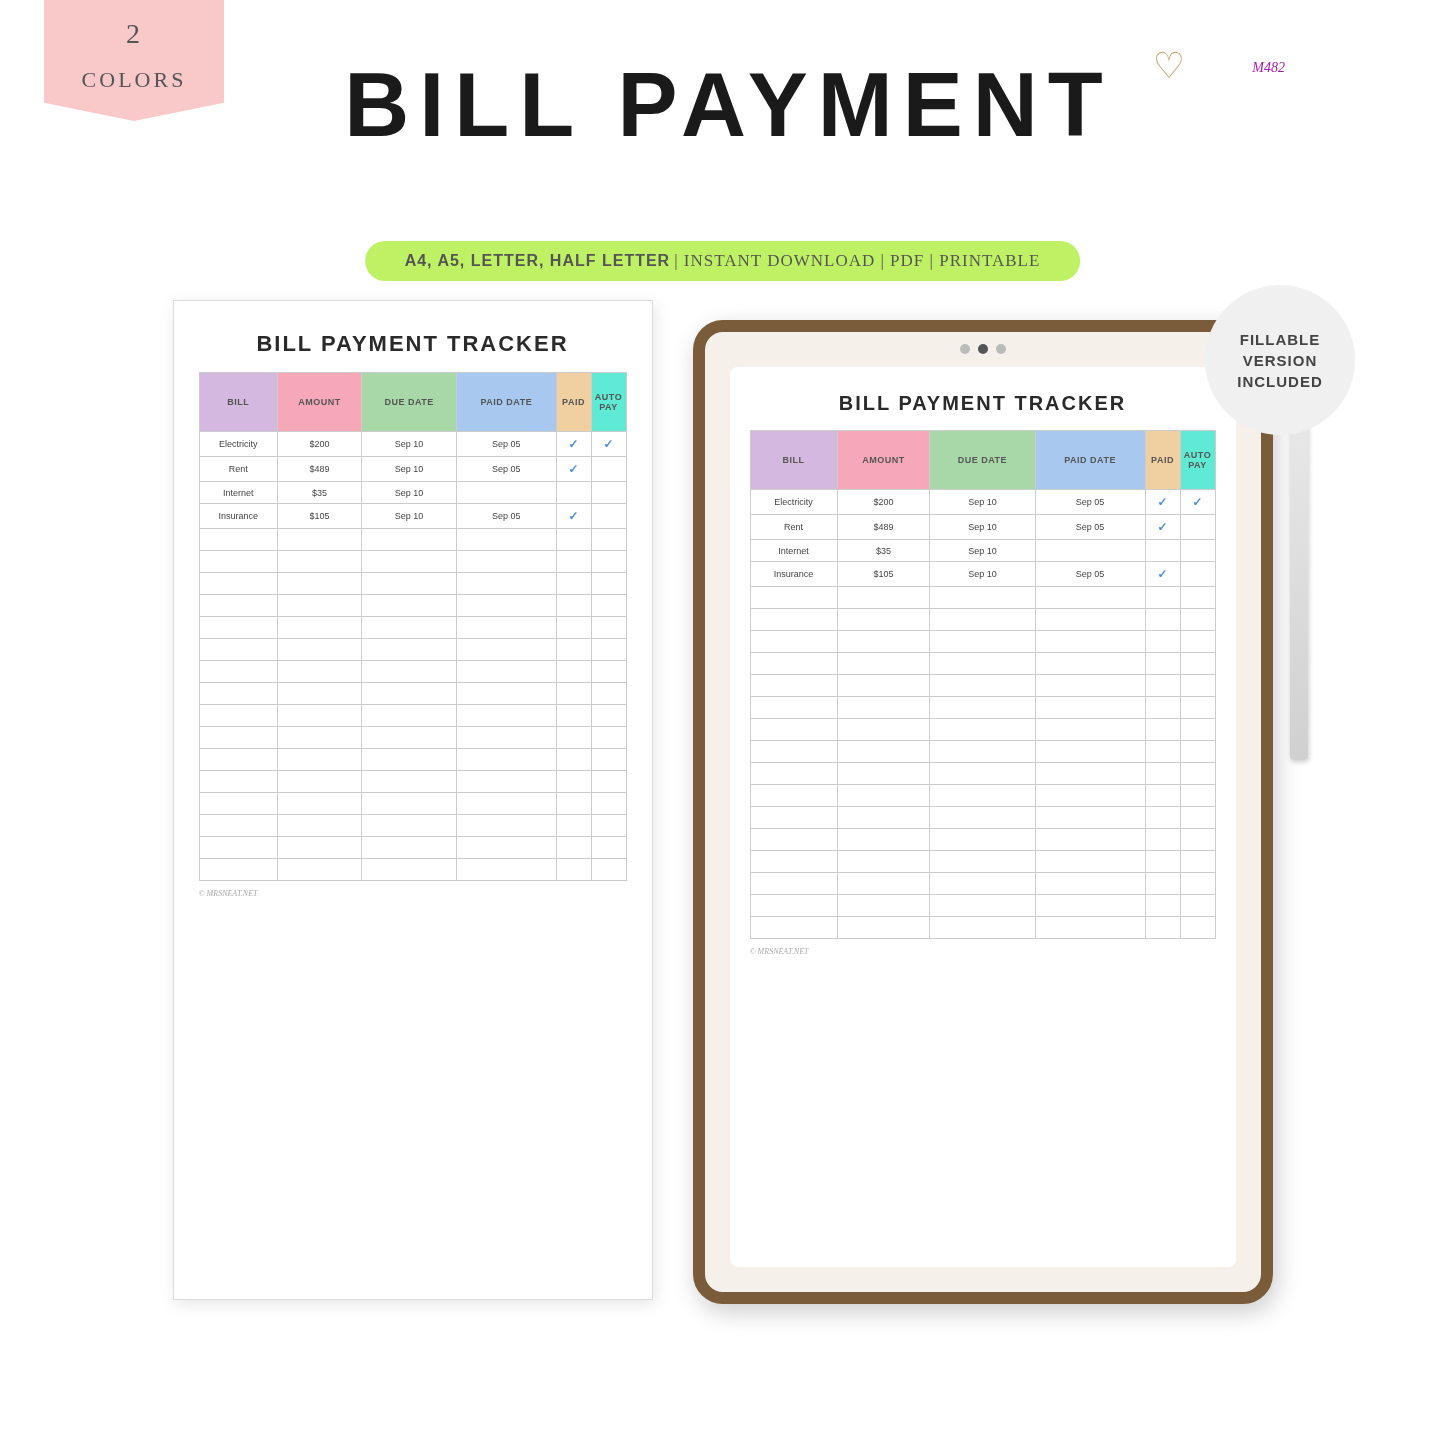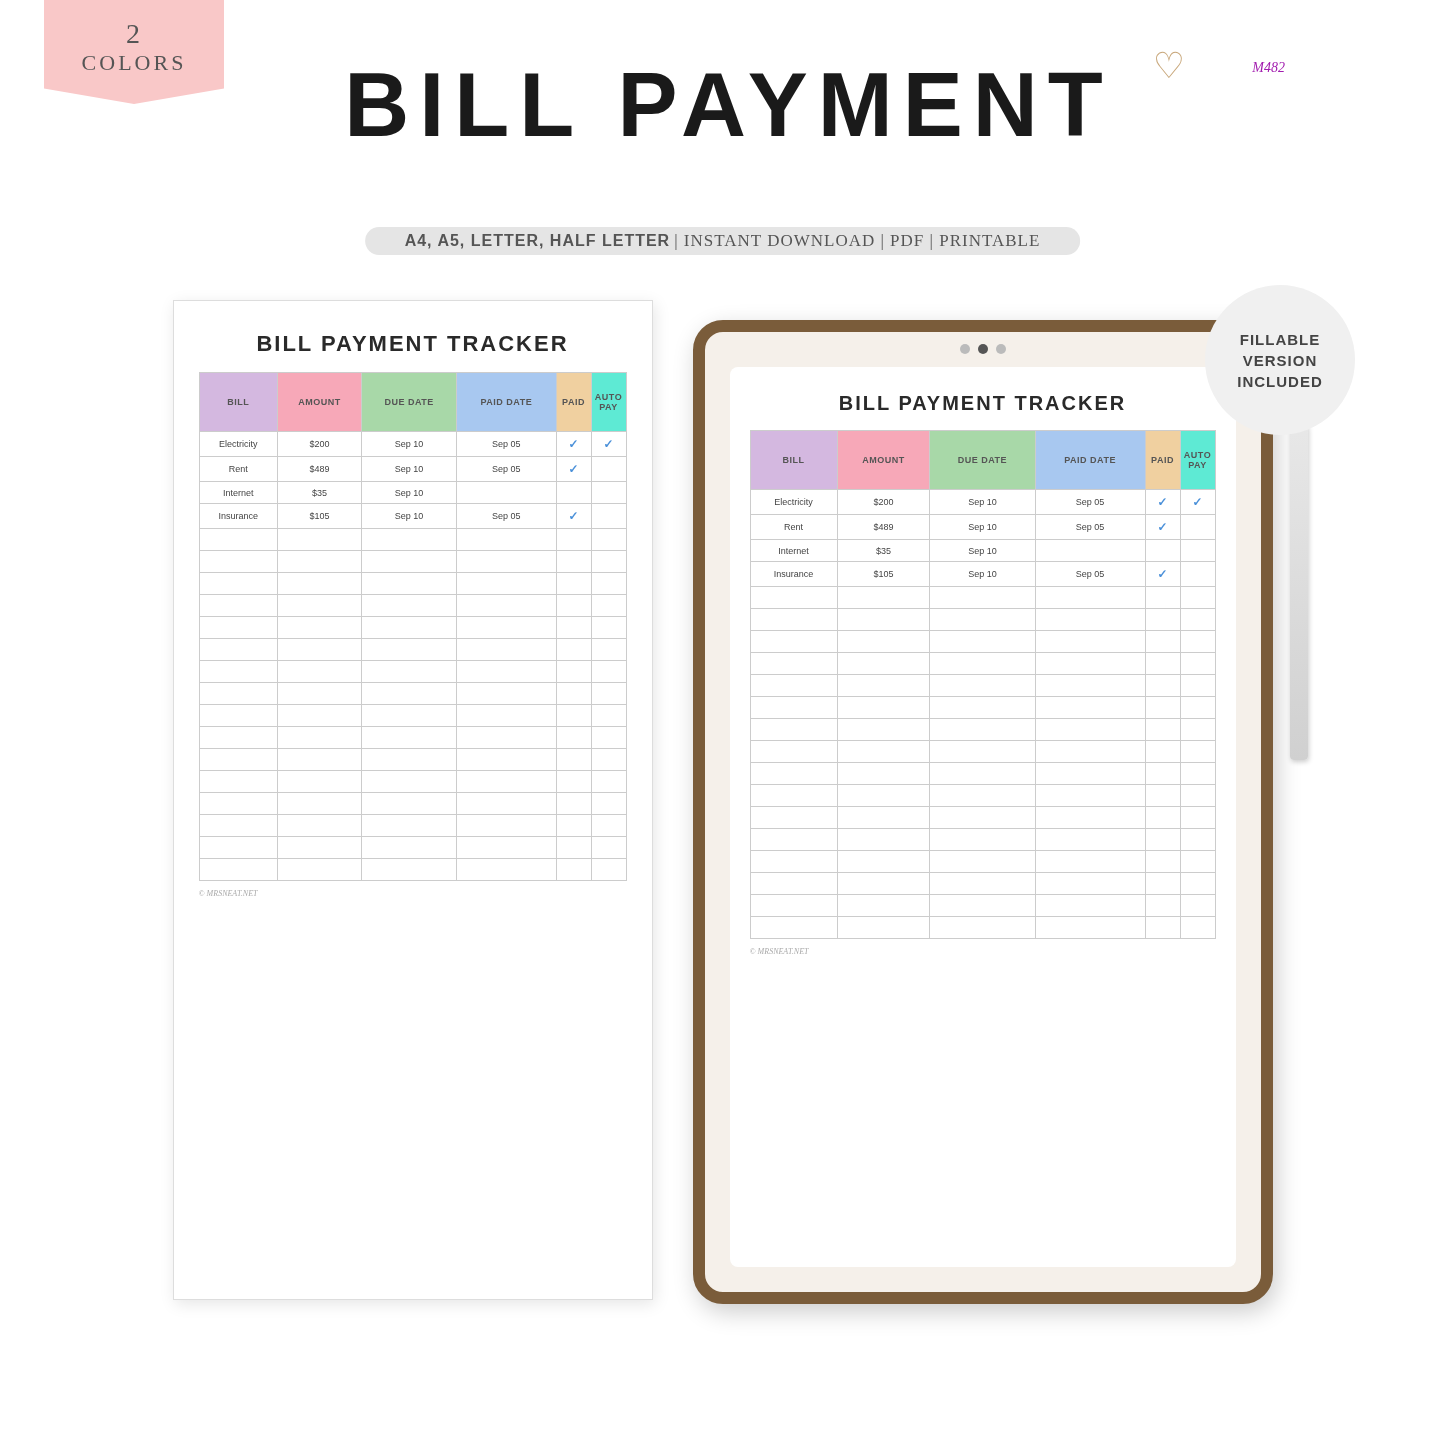--- a/index.html
+++ b/index.html
@@ -27,20 +27,21 @@
       font-size: 28px;
       font-weight: 300;
       color: #555;
       letter-spacing: 2px;
     }
     .banner-ribbon .colors-text {
       font-size: 22px;
       font-weight: 300;
       color: #555;
       letter-spacing: 3px;
+      margin-top: 17px;
     }
 
     
     .title-area {
       position: absolute;
       top: 60px;
       left: 12px;
       right: 0;
       text-align: center;
     }
@@ -77,26 +78,26 @@
       position: absolute;
       top: 45px;
       right: 260px;
       font-size: 36px;
       color: #c9a87c;
     }
 
     
     .subtitle-bar {
       position: absolute;
-      top: 227px;
+      top: 241px;
       left: 50%;
       transform: translateX(-50%);
-      background: #e5e5e5;
+      background: #bef264;
       border-radius: 30px;
-      padding: 4px 40px;
+      padding: 10px 40px;
       white-space: nowrap;
     }
     .subtitle-bar span {
       font-size: 17px;
       color: #555;
       letter-spacing: 1px;
     }
     .subtitle-bar .bold-part {
       font-weight: 700;
       font-family: Arial, sans-serif;

